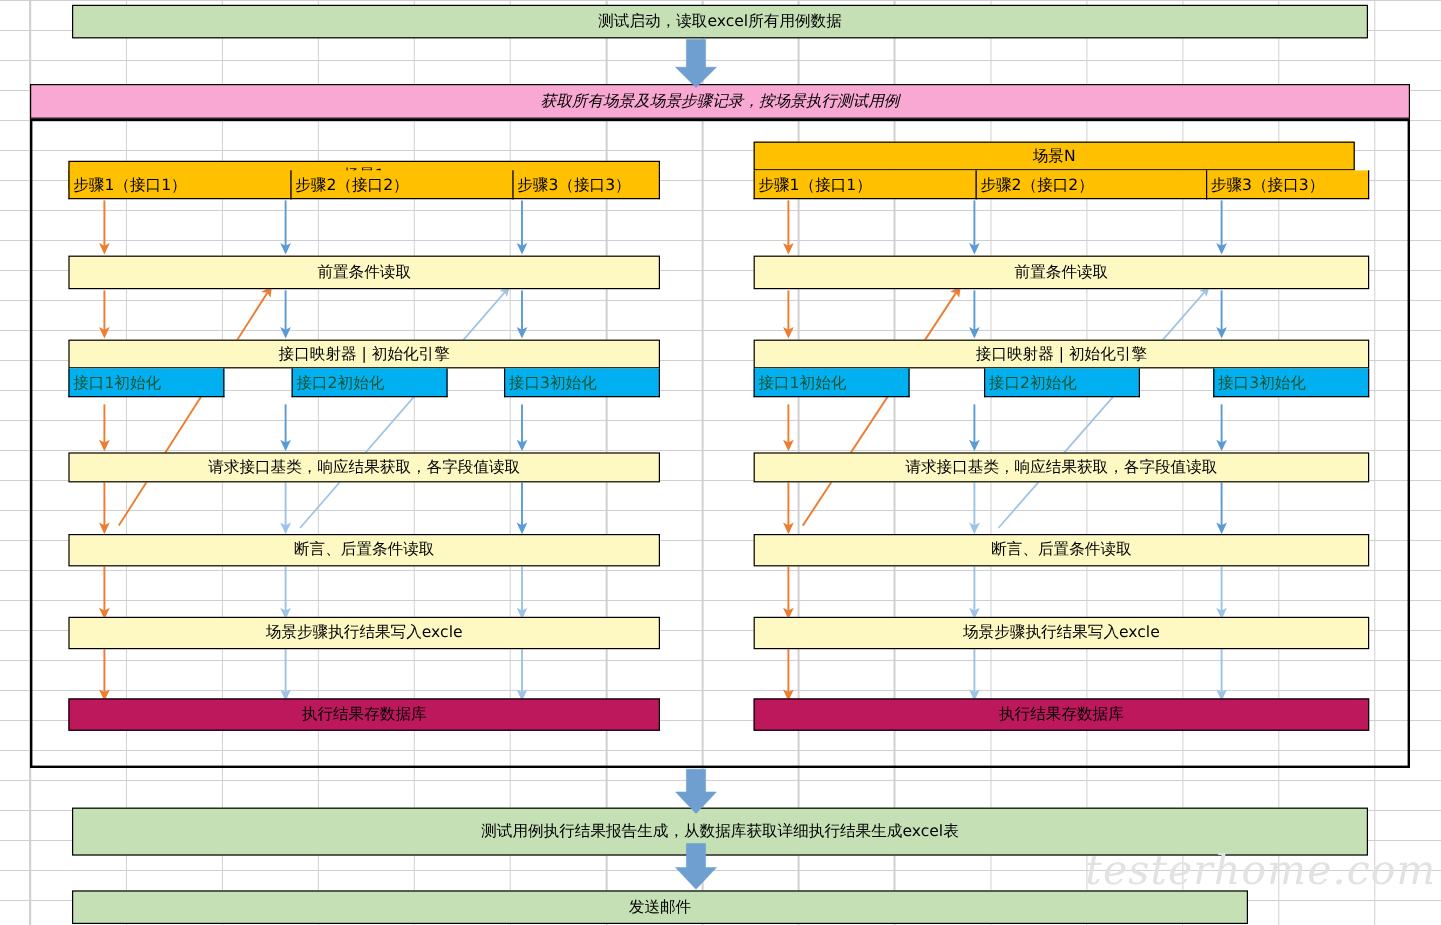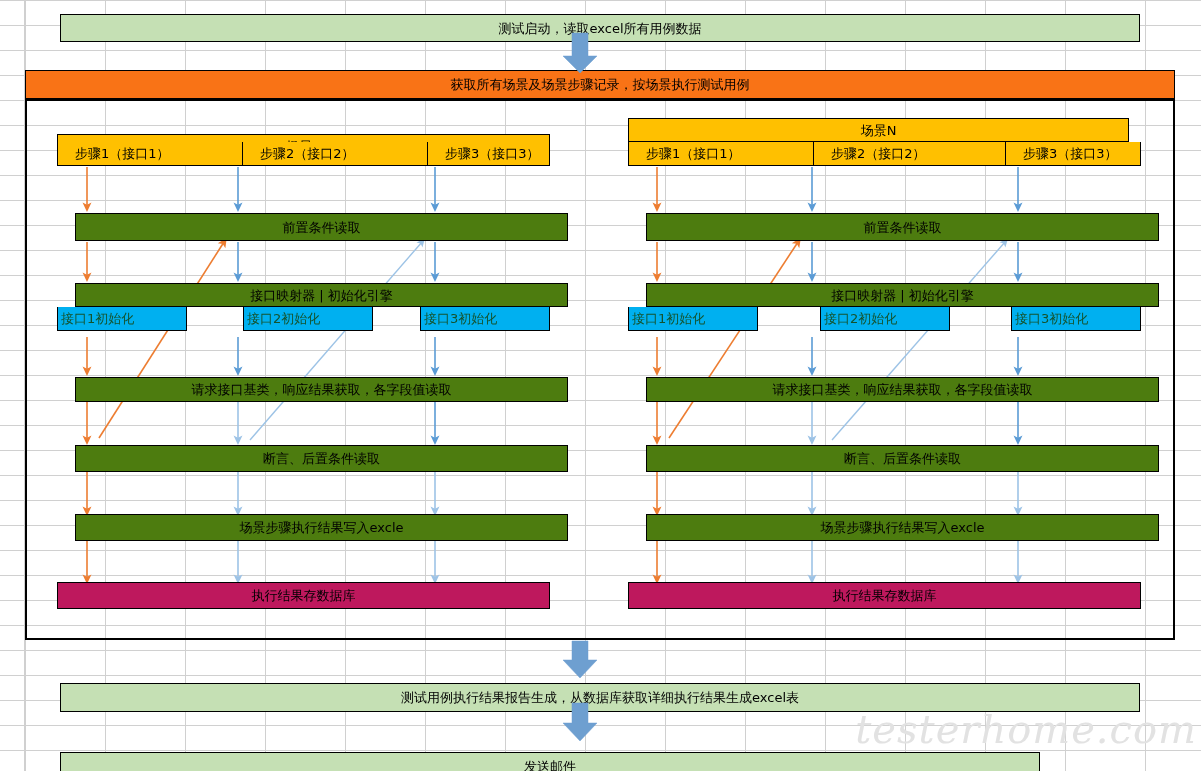--- a/index.html
+++ b/index.html
@@ -25,32 +25,32 @@
   
   .box{
     position:absolute;
     box-sizing:border-box;
     border:1.6px solid #000;
     display:flex;align-items:center;justify-content:center;
     font-size:13px;color:#000;line-height:1;
     white-space:nowrap;
     z-index:5;
   }
-  .c-lgreen{background:#c5e0b4;margin-top:10px;}
-  .c-grey  {background:#f97316;}
+  .c-lgreen{background:#c5e0b4;}
+  .c-grey  {background:#f9a8d4;font-style:italic;}
   .c-orange{background:#ffc000;}
-  .c-blue  {background:#4d7c0f;margin-left:18px;}
+  .c-blue  {background:#fef9c3;}
   .c-green {background:#be185d;}
 
   
   .substep{
     position:absolute;box-sizing:border-box;
     border:1.6px solid #000;border-top:none;
     background:#ffc000;font-size:13px;color:#000;
-    display:flex;align-items:center;padding-left:17px;white-space:nowrap;z-index:5;
+    display:flex;align-items:center;padding-left:3px;white-space:nowrap;z-index:5;
   }
   .subinit{
     position:absolute;box-sizing:border-box;
     border:1.6px solid #000;border-top:none;
     background:#00b0f0;font-size:13px;color:#14532d;
     display:flex;align-items:center;padding-left:3px;white-space:nowrap;z-index:5;
   }
 
   
   #outer-frame{
@@ -60,21 +60,21 @@
   }
 
   
   #arrows{position:absolute;left:0;top:0;width:1201px;height:771px;z-index:4;}
   #bigarrows{position:absolute;left:0;top:0;width:1201px;height:771px;z-index:6;}
 
   
   #watermark{
     position:absolute;right:4px;top:706px;
     font-family:"DejaVu Serif","Liberation Serif",serif;
-    font-style:italic;font-size:40px;color:#e2e2e2;
+    font-style:italic;font-size:34px;color:#e2e2e2;
     letter-spacing:1px;z-index:7;user-select:none;
   }
 </style>
 </head>
 <body>
 
 <div id="grid"></div>
 <div id="grid-firstcol"></div>
 
 <svg id="arrows" xmlns="http://www.w3.org/2000/svg">
@@ -213,17 +213,17 @@
 <div class="subinit" style="left:1011px;top:307px;width:130px;height:24px;">接口3初始化</div>
 
 <div class="box c-blue" style="left:628px;top:377px;width:513px;height:25px;">请求接口基类，响应结果获取，各字段值读取</div>
 
 <div class="box c-blue" style="left:628px;top:445px;width:513px;height:27px;">断言、后置条件读取</div>
 
 <div class="box c-blue" style="left:628px;top:514px;width:513px;height:27px;">场景步骤执行结果写入excle</div>
 
 <div class="box c-green" style="left:628px;top:582px;width:513px;height:27px;">执行结果存数据库</div>
 
-<div class="box c-lgreen" style="left:60px;top:673px;width:1080px;height:29px;">测试用例执行结果报告生成，从数据库获取详细执行结果生成excel表</div>
+<div class="box c-lgreen" style="left:60px;top:673px;width:1080px;height:40px;">测试用例执行结果报告生成，从数据库获取详细执行结果生成excel表</div>
 
 <div class="box c-lgreen" style="left:60px;top:742px;width:980px;height:28px;">发送邮件</div>
 
 <div id="watermark">testerhome.com</div>
 
 </body></html>

